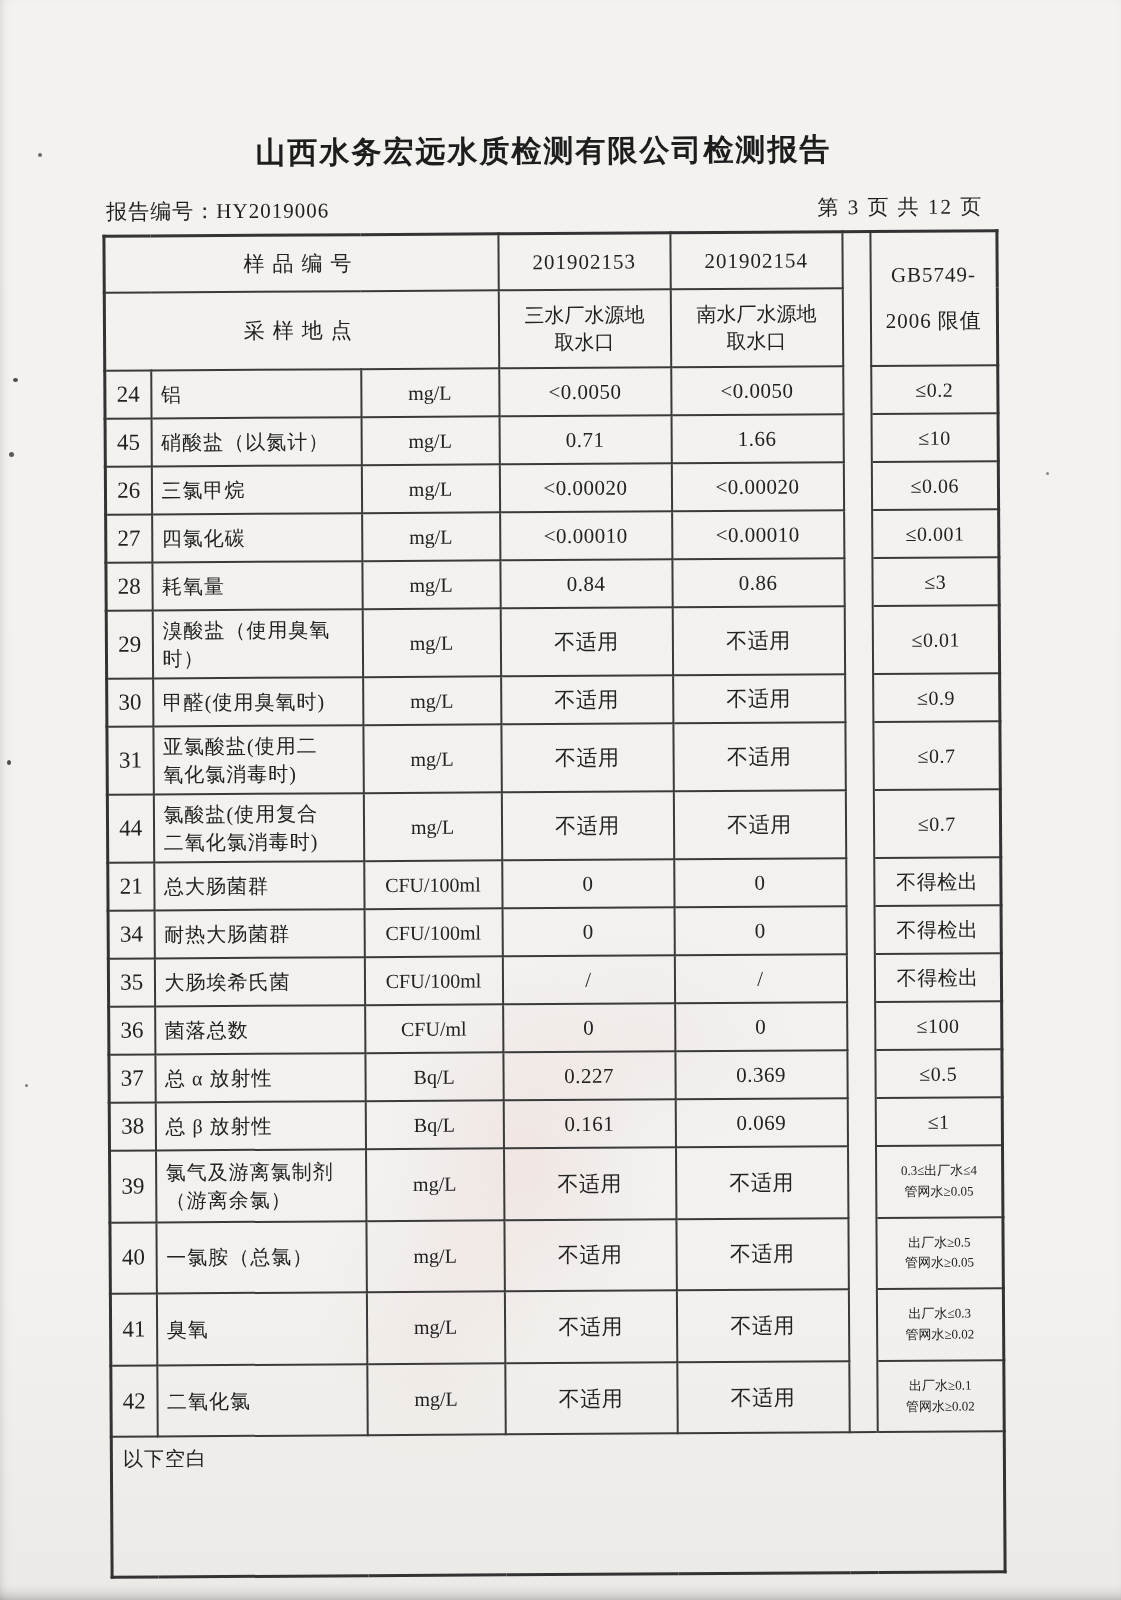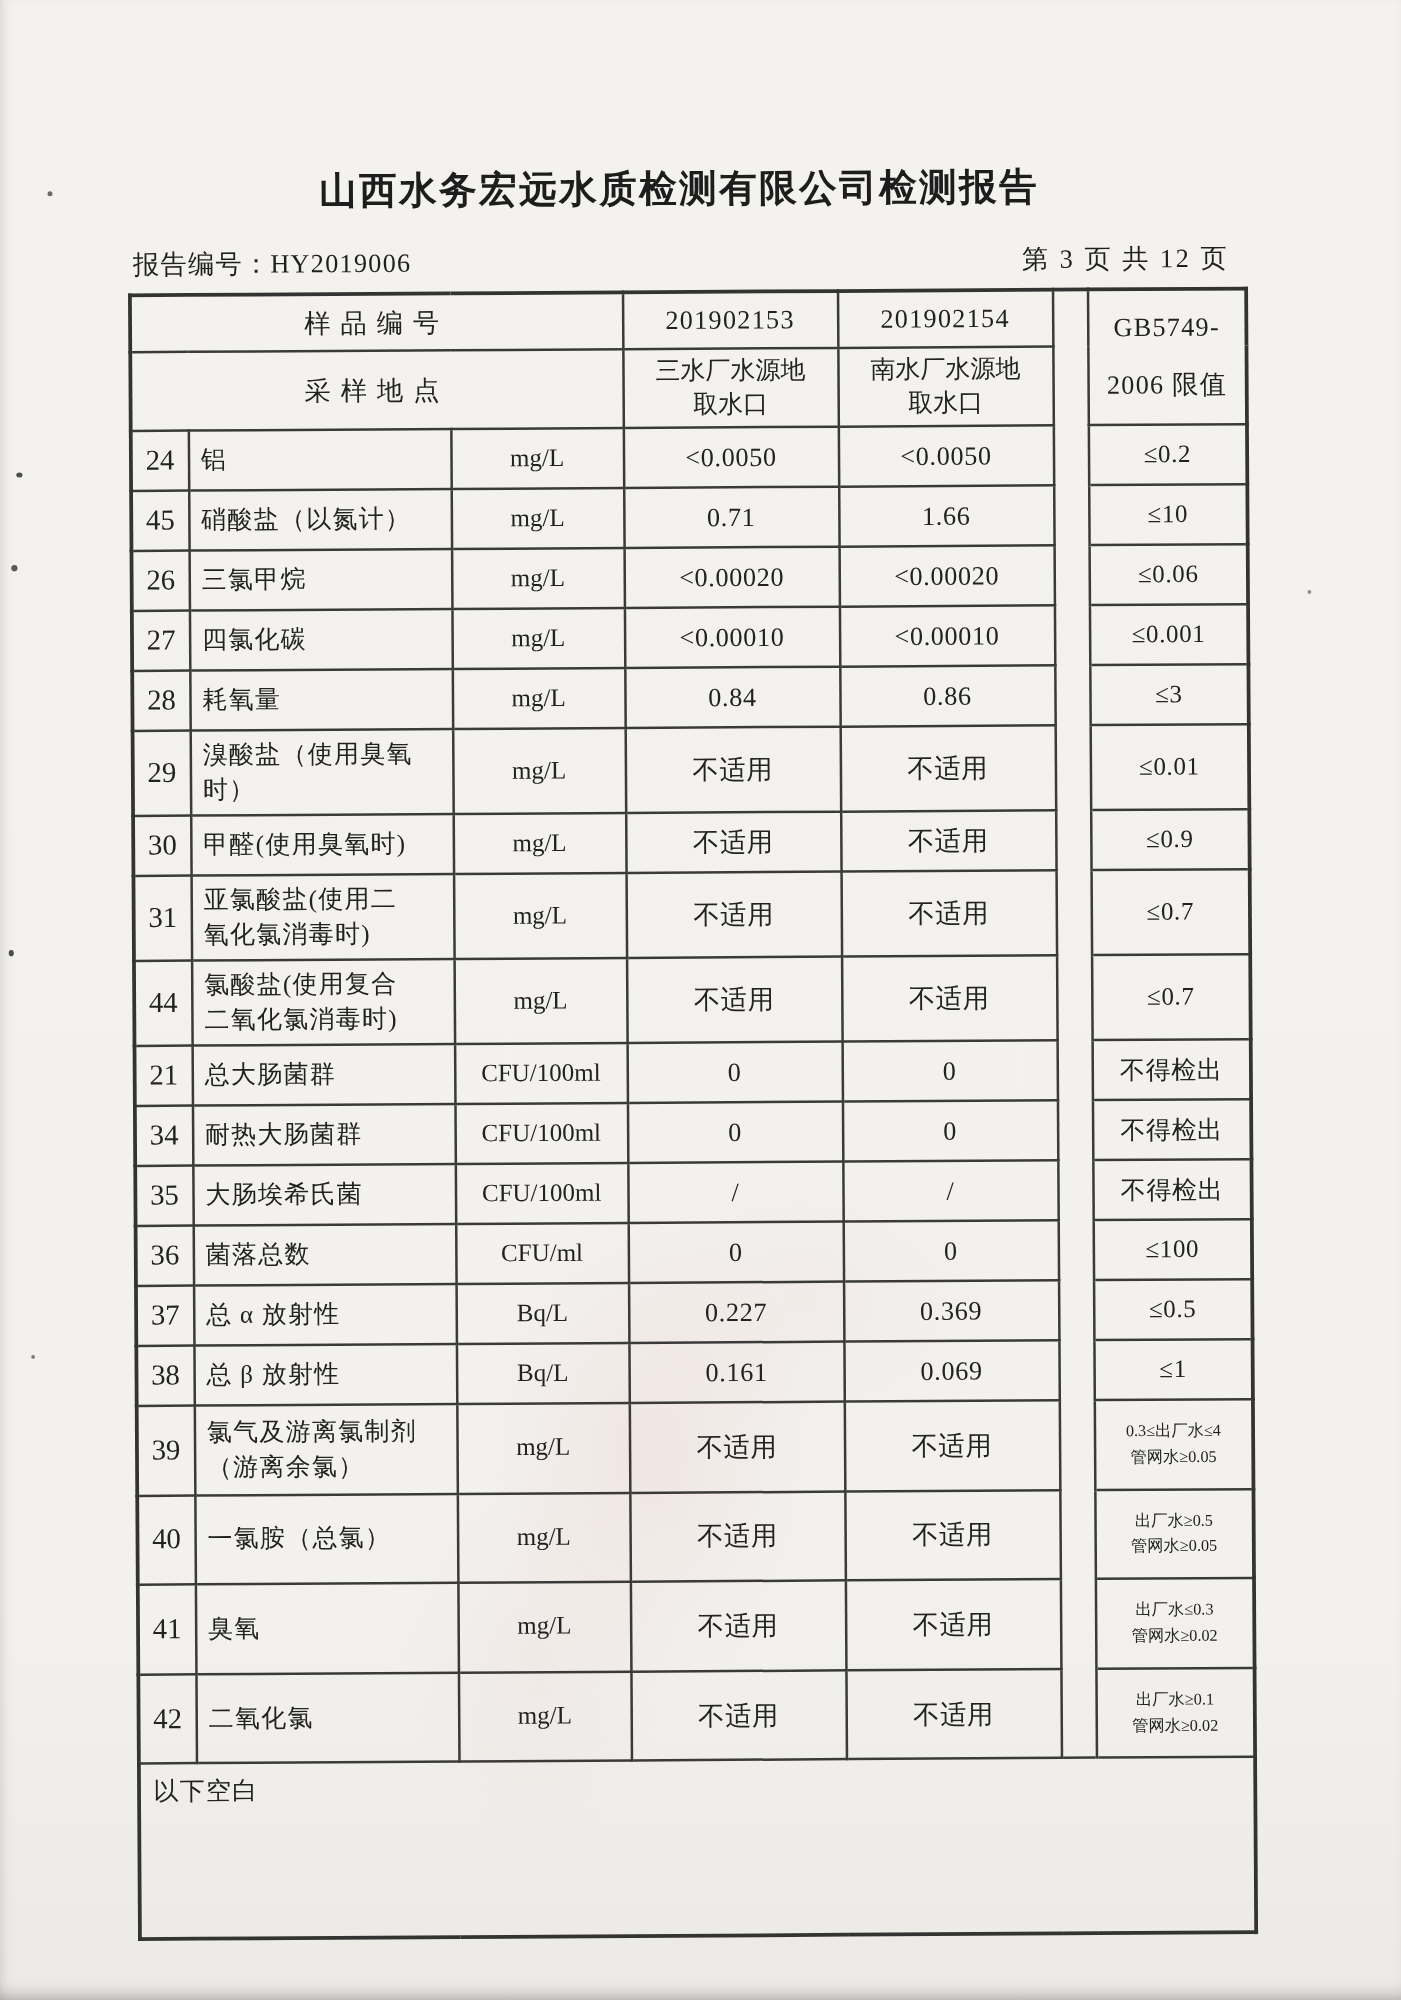--- a/index.html
+++ b/index.html
@@ -49,21 +49,21 @@
   tr.hdr-b{height:54px;}
   tr.blank{height:140px;}
 
   .gapcol{border-top:none;border-bottom:none;padding:0;}
   .pre{white-space:pre-line;}
 
   .h-label{letter-spacing:8px;font-size:21px;}
   .sample-id{font-size:21px;letter-spacing:1px;}
   .loc{font-size:20px;line-height:27px;}
 
-  .limit-head{padding:7px 2px;}
+  .limit-head{padding:20px 2px;}
   .limit-head .inner{
     display:flex;flex-direction:column;justify-content:space-around;
     height:92px;font-size:21px;letter-spacing:1px;
   }
 
   .num-cell{font-size:23px;}
   .name-cell{
     text-align:left;padding:5px 30px 5px 9px;line-height:28px;font-size:20px;
     letter-spacing:1px;
   }

